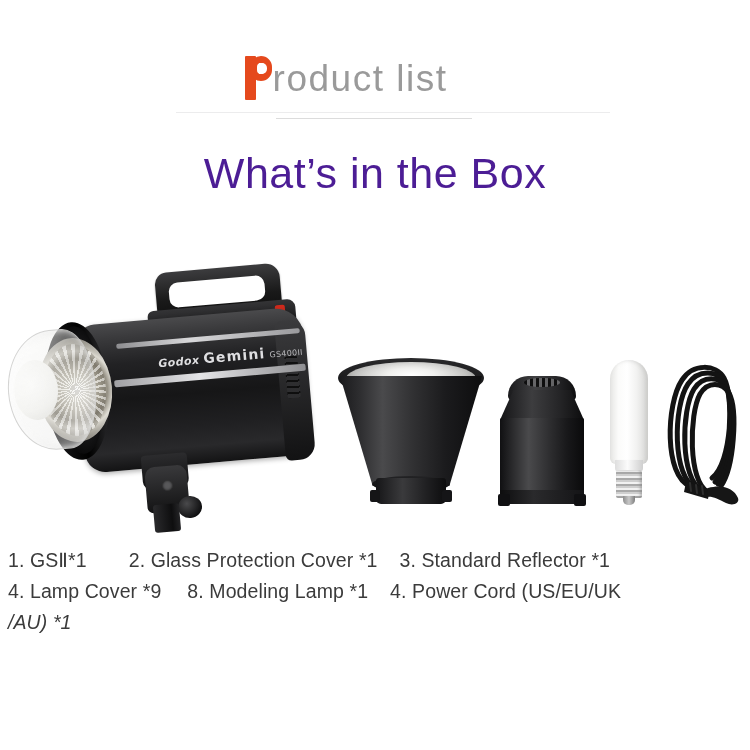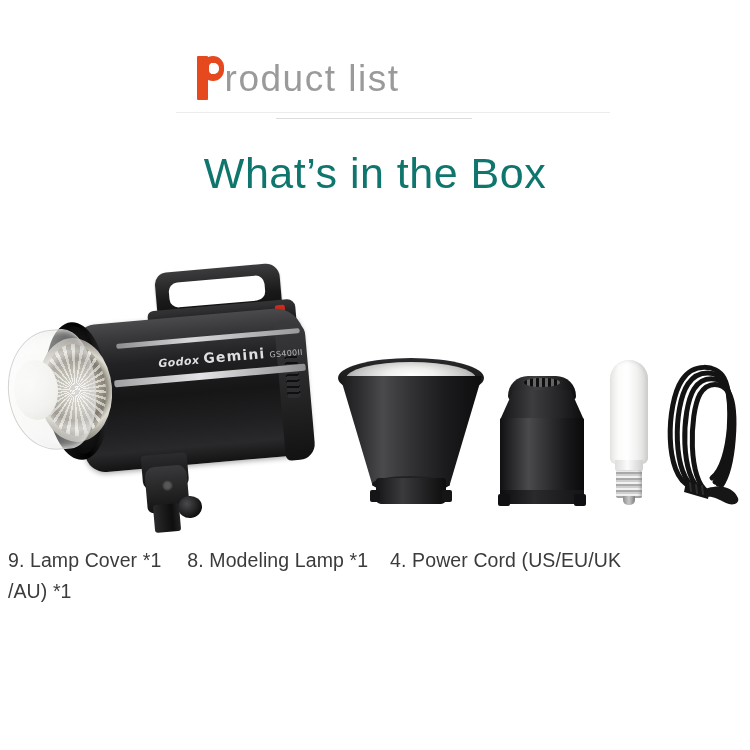--- a/index.html
+++ b/index.html
@@ -21,20 +21,21 @@
     background: #ffffff;
   }
 
   
   .header-block {
     position: absolute;
     top: 56px;
     left: 0;
     width: 596px;
     text-align: center;
+    padding-left: 48px;
   }
   .header-title {
     display: inline-block;
     font-size: 37px;
     font-weight: 300;
     color: #9a9a9a;
     letter-spacing: 1.5px;
     line-height: 46px;
     white-space: nowrap;
   }
@@ -93,21 +94,21 @@
   }
 
   .subtitle {
     position: absolute;
     top: 147px;
     left: 0;
     width: 750px;
     text-align: center;
     font-size: 43px;
     font-weight: 300;
-    color: #0f766e;
+    color: #4c1d95;
     letter-spacing: 0.5px;
     line-height: 52px;
   }
 
   
   .stage {
     position: absolute;
     top: 248px;
     left: 0;
     width: 750px;
@@ -572,21 +573,21 @@
     top: 545px;
     left: 8px;
     width: 742px;
     color: #3b3b3b;
     font-size: 19.5px;
     line-height: 31px;
     font-family: "Liberation Sans", sans-serif;
     letter-spacing: 0.1px;
   }
   .cap-line { white-space: nowrap; }
-  .cap-line.wrap { white-space: normal; }
+  .cap-line.wrap { white-space: normal; font-style: italic; }
   .cap-item { display: inline-block; }
   .gap-a { display: inline-block; width: 42px; }
   .gap-b { display: inline-block; width: 22px; }
   .gap-c { display: inline-block; width: 26px; }
   .gap-d { display: inline-block; width: 22px; }
 </style>
 </head>
 <body>
 
 <div class="page">
@@ -674,17 +675,18 @@
           <path d="M30 125 L 31 133"></path>
           <path d="M36 127 L 37 135"></path>
           <path d="M42 128 L 43 136"></path>
         </g>
       </svg>
     </div>
 
   </div>
 
   <div class="captions">
-    <div class="cap-line"><span class="cap-item">9. Lamp Cover *1</span><span class="gap-c"></span><span class="cap-item">8. Modeling Lamp *1</span><span class="gap-d"></span><span class="cap-item">4. Power Cord (US/EU/UK</span></div>
+    <div class="cap-line"><span class="cap-item">1. GSⅡ*1</span><span class="gap-a"></span><span class="cap-item">2. Glass Protection Cover *1</span><span class="gap-b"></span><span class="cap-item">3. Standard Reflector *1</span></div>
+    <div class="cap-line"><span class="cap-item">4. Lamp Cover *9</span><span class="gap-c"></span><span class="cap-item">8. Modeling Lamp *1</span><span class="gap-d"></span><span class="cap-item">4. Power Cord (US/EU/UK</span></div>
     <div class="cap-line wrap">/AU) *1</div>
   </div>
 
 </div>
 
 </body></html>

